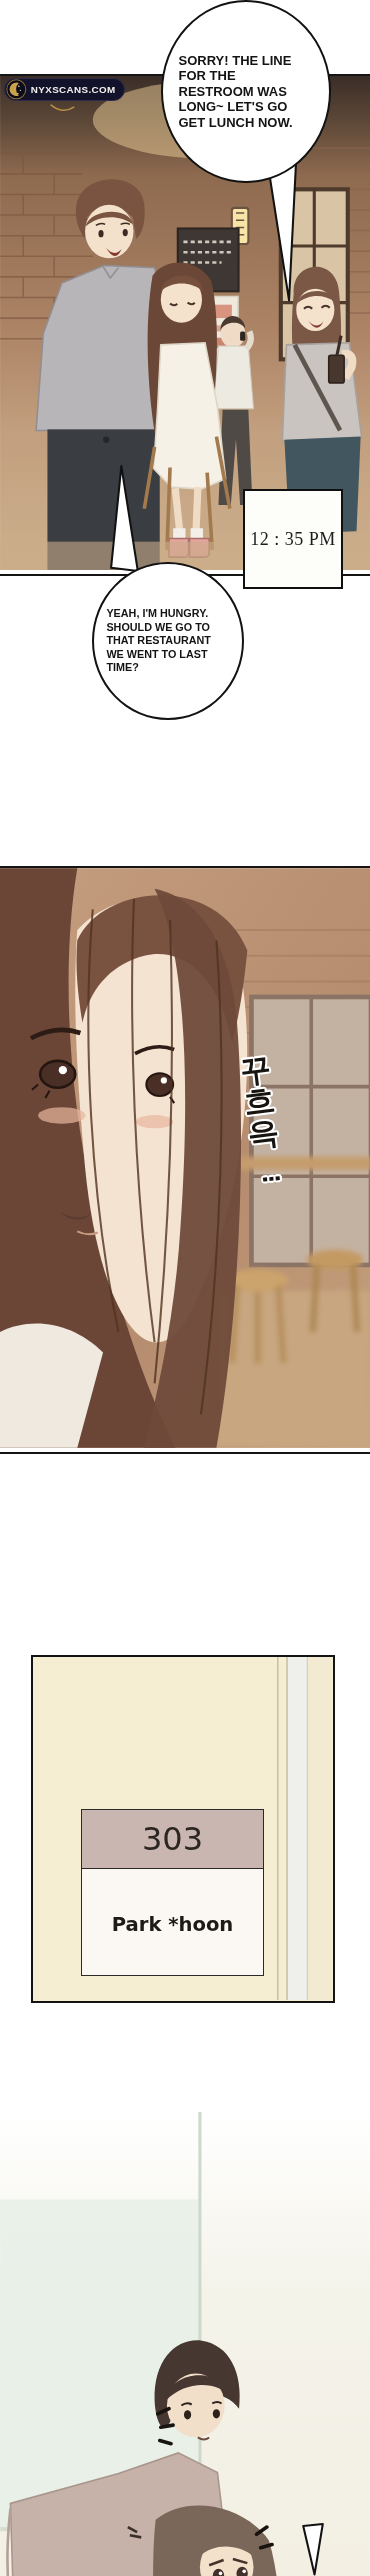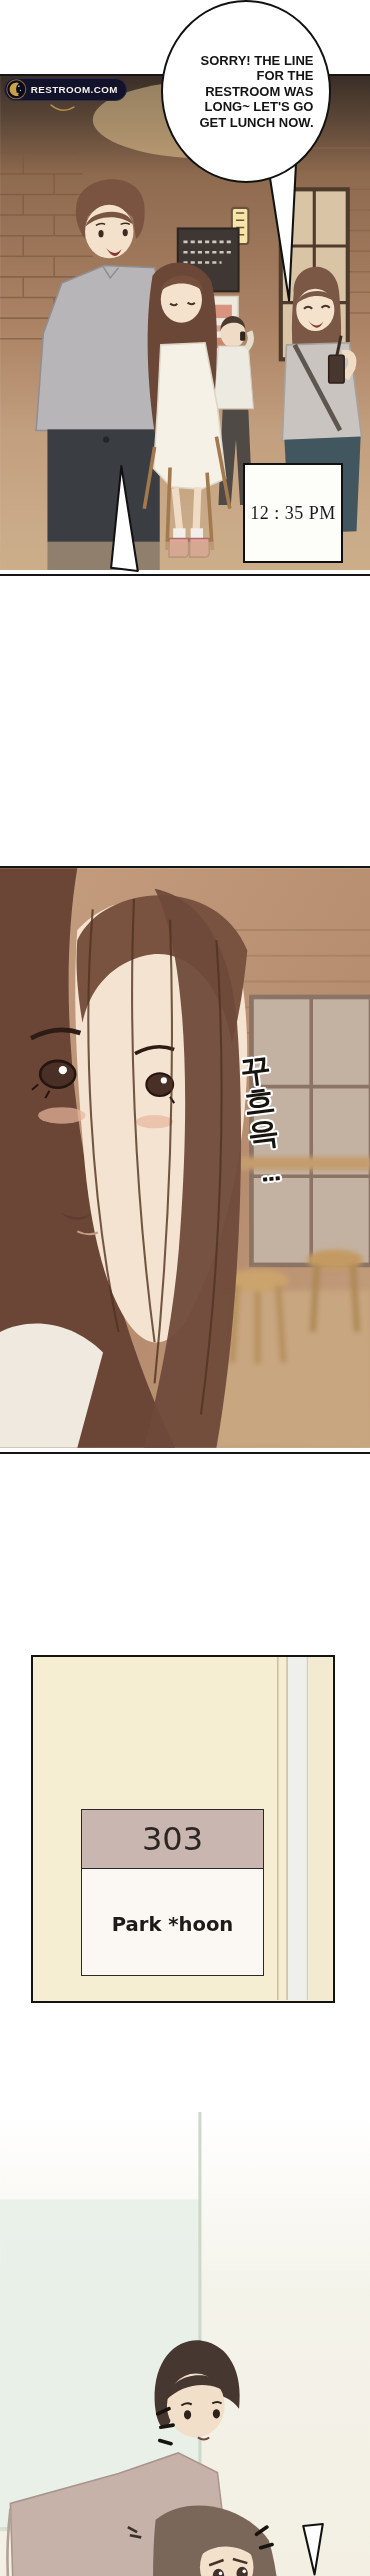--- a/index.html
+++ b/index.html
@@ -7,21 +7,21 @@
         font-family:"Liberation Sans",sans-serif;}
   .abs{position:absolute;}
   .panel{position:absolute;left:0;width:371px;overflow:hidden;background:#fff;}
   .panel svg{display:block;}
   
   .wm{display:flex;align-items:center;gap:4.1px;background:#12122a;border:1px solid #2e2c4a;
       border-radius:13.4px;padding:1px 8.2px 1px 1px;height:23px;box-sizing:border-box;z-index:30;}
   .wm-label{color:#f4f1ec;font-weight:800;font-size:9.8px;letter-spacing:0.4px;white-space:nowrap;}
   
   .bubble{background:#fff;border:2.1px solid #121212;border-radius:50%;display:flex;
-          align-items:center;justify-content:center;text-align:right;z-index:20;
+          align-items:center;justify-content:center;text-align:left;z-index:20;
           box-sizing:border-box;}
   .bubble span{display:block;font-weight:700;color:#141414;}
   .b-sorry{width:170px;height:183px;padding:18.5px 15.5px;font-size:13px;line-height:1.2;}
   .b-hungry{width:152px;height:158px;padding:17.5px 12.4px;font-size:10.8px;line-height:1.25;}
   .b-ugh{width:79px;height:63px;padding:5.2px;font-size:14px;}
   .tail{z-index:19;}
   
   .clock{width:100px;height:100px;background:#fdfdfa;border:2.6px solid #101010;display:flex;
          align-items:center;justify-content:center;z-index:15;box-sizing:border-box;
          font-family:"Liberation Serif",serif;font-size:18px;letter-spacing:0.5px;color:#1b1b1b;}
@@ -143,41 +143,44 @@
   </div>
 
   <div class="abs wm" style="left:4.1px;top:78px;">
     <svg width="20.6" height="20.6" viewBox="0 0 40 40">
       <circle cx="20" cy="20" r="18.5" fill="#0b0b1c" stroke="#8a6b33" stroke-width="2"></circle>
       <path d="M25,8 a13,13 0 1 0 0,24 a16,16 0 0 1 0,-24 Z" fill="#c9a24b"></path>
       <circle cx="25" cy="14" r="1.6" fill="#e8dba6"></circle>
         <circle cx="28" cy="22" r="1.3" fill="#e8dba6"></circle>
       <circle cx="23" cy="28" r="1.4" fill="#e8dba6"></circle>
     </svg>
-    <span class="wm-label">RESTROOM.COM</span>
+    <span class="wm-label">NYXSCANS.COM</span>
   </div>
   <svg class="abs" style="left:49px;top:102px;z-index:30;" width="27" height="11.3" viewBox="0 0 52 22">
     <path d="M4,6 q22,18 44,4" fill="none" stroke="#b98f45" stroke-width="3" stroke-linecap="round"></path>
   </svg>
 
   <div class="abs bubble b-sorry" style="left:161px;top:0px;">
     <span>SORRY! THE LINE FOR THE RESTROOM WAS LONG~ LET'S GO GET LUNCH NOW.</span>
   </div>
   <svg class="abs tail" style="left:260px;top:157px;" width="39" height="147" viewBox="0 0 75 285">
     <polygon points="14,8 70,2 56,278" fill="#ffffff" stroke="#121212" stroke-width="4" stroke-linejoin="round"></polygon>
     <rect x="16" y="0" width="52" height="10" fill="#ffffff"></rect>
   </svg>
 
-  <div class="abs clock" style="left:243px;top:463px;">
+  <div class="abs clock" style="left:243px;top:489px;">
     <span>12 : 35 PM</span>
   </div>
 
   <svg class="abs tail" style="left:108px;top:465px;" width="37" height="108" viewBox="0 0 72 210">
     <polygon points="26,2 58,206 6,200" fill="#ffffff" stroke="#121212" stroke-width="4" stroke-linejoin="round"></polygon>
   </svg>
+  <div class="abs bubble b-hungry" style="left:92px;top:562px;">
+    <span>YEAH, I'M HUNGRY. SHOULD WE GO TO THAT RESTAURANT WE WENT TO LAST TIME?</span>
+  </div>
 
   <div class="panel" style="top:866px;height:584px;border-top:2.1px solid #151515;border-bottom:2.1px solid #151515;">
     <svg viewBox="0 0 720 1125" width="371" height="580">
       <defs>
         <linearGradient id="p2bg" x1="0" y1="0" x2="1" y2="1">
           <stop offset="0" stop-color="#c59d7f"></stop>
             <stop offset="0.6" stop-color="#b68d6f"></stop>
           <stop offset="1" stop-color="#c6a37f"></stop>
         </linearGradient>
         <filter id="soft2">

